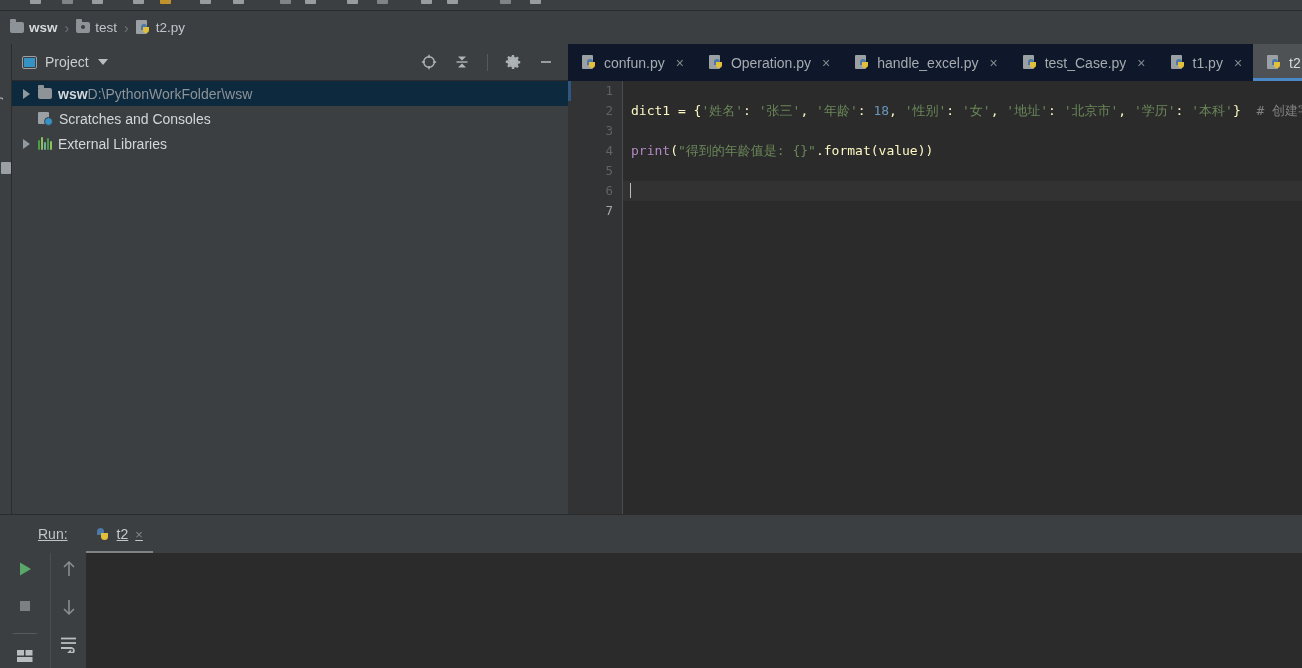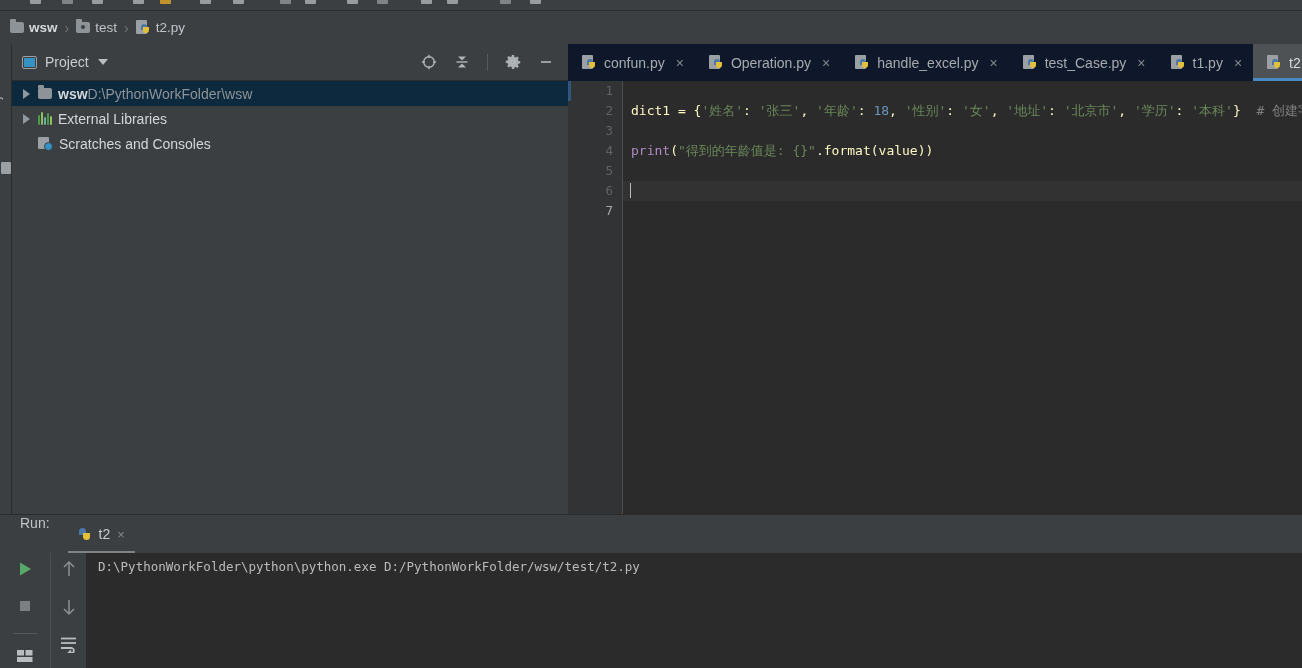--- a/index.html
+++ b/index.html
@@ -369,23 +369,25 @@
   .run-panel {
     position: absolute;
     left: 0; top: 514px;
     width: 1302px; height: 154px;
     background: #3c3f41;
     border-top: 1px solid #2b2b2b;
   }
   .run-header {
     height: 38px;
     display: flex;
-    padding-left: 20px;
+    align-items: center;
+    padding-left: 38px;
     font-size: 14px;
     color: #c0c5c8;
+    text-decoration: underline;
   }
   .run-title { margin-right: 18px; }
   .run-tab {
     display: flex;
     align-items: center;
     gap: 7px;
     padding: 0 10px;
     height: 38px;
     position: relative;
     color: #c7cbce;
@@ -553,43 +555,43 @@
         <span class="tw-arrow">
             <i></i>
           </span>
         <span class="tree-icon">
             <span class="ico-folder"></span>
           </span>
         <span class="node-name bold">wsw</span>
         <span class="node-path">D:\PythonWorkFolder\wsw</span>
       </div>
       <div class="tree-row">
+        <span class="tw-arrow"></span>
+        <span class="tree-icon">
+          <span class="ico-scratch">
+              <span class="pg"></span>
+              <span class="clk"></span>
+            </span>
+        </span>
+        <span class="node-name">Scratches and Consoles</span>
+      </div>
+      <div class="tree-row">
         <span class="tw-arrow">
             <i></i>
           </span>
         <span class="tree-icon">
           <span class="ico-lib">
             <span style="left:0;height:10px;background:#4a9c4a;"></span>
             <span style="left:3px;height:13px;background:#8fbf5f;"></span>
             <span style="left:6px;height:8px;background:#6fae9c;"></span>
             <span style="left:9px;height:12px;background:#4a9c4a;"></span>
             <span style="left:12px;height:9px;background:#8fbf5f;"></span>
           </span>
         </span>
         <span class="node-name">External Libraries</span>
-      </div>
-      <div class="tree-row">
-        <span class="tw-arrow"></span>
-        <span class="tree-icon">
-          <span class="ico-scratch">
-              <span class="pg"></span>
-              <span class="clk"></span>
-            </span>
-        </span>
-        <span class="node-name">Scratches and Consoles</span>
       </div>
     </div>
   </div>
 
   <div class="editor-area">
     <div class="tabbar" id="tabbar">
         <div class="tab">
           <span class="ico-py">
             <span class="sheet"></span>
             <span class="snake-b"></span>
@@ -714,17 +716,17 @@
         </span>
         <span>
           <svg width="20" height="18" viewBox="0 0 20 18">
             <line x1="2" y1="3.5" x2="17" y2="3.5" stroke="#b9bdc0" stroke-width="1.8"></line>
             <line x1="2" y1="8" x2="17" y2="8" stroke="#b9bdc0" stroke-width="1.8"></line>
             <path d="M2 13h11a2.6 2.6 0 010 5h-3" fill="none" stroke="#b9bdc0" stroke-width="1.8"></path>
             <polyline points="12,15.4 9.4,18 12,18" fill="none" stroke="#b9bdc0" stroke-width="1.8"></polyline>
           </svg>
         </span>
       </div>
-      <div class="console" id="console"><div>D:\PythonWorkFolder\python\python.exe D:/PythonWorkFolder/wsw/test/t2.py</div><div class="blank">&nbsp;</div></div>
+      <div class="console" id="console"><div class="blank">&nbsp;</div></div>
     </div>
   </div>
 
 </div>
 
 </body></html>

